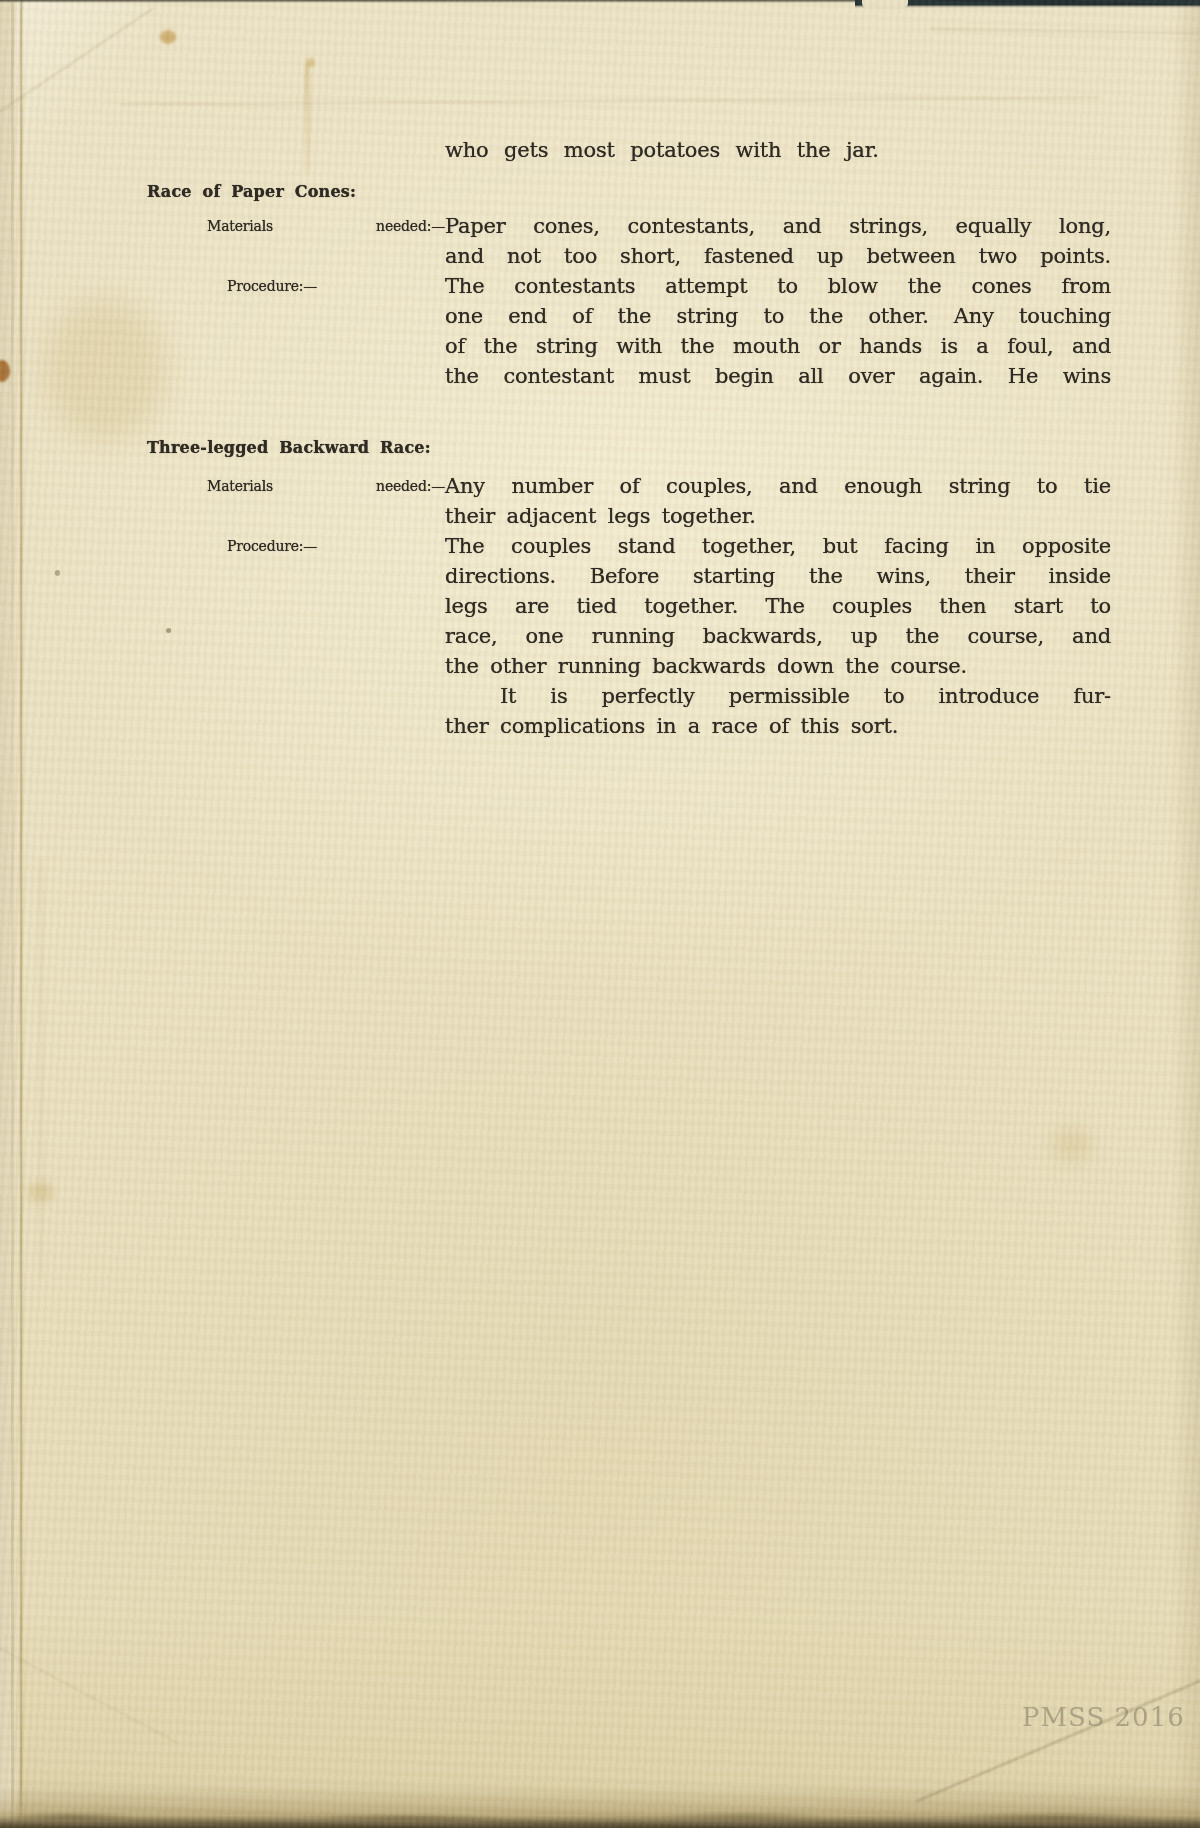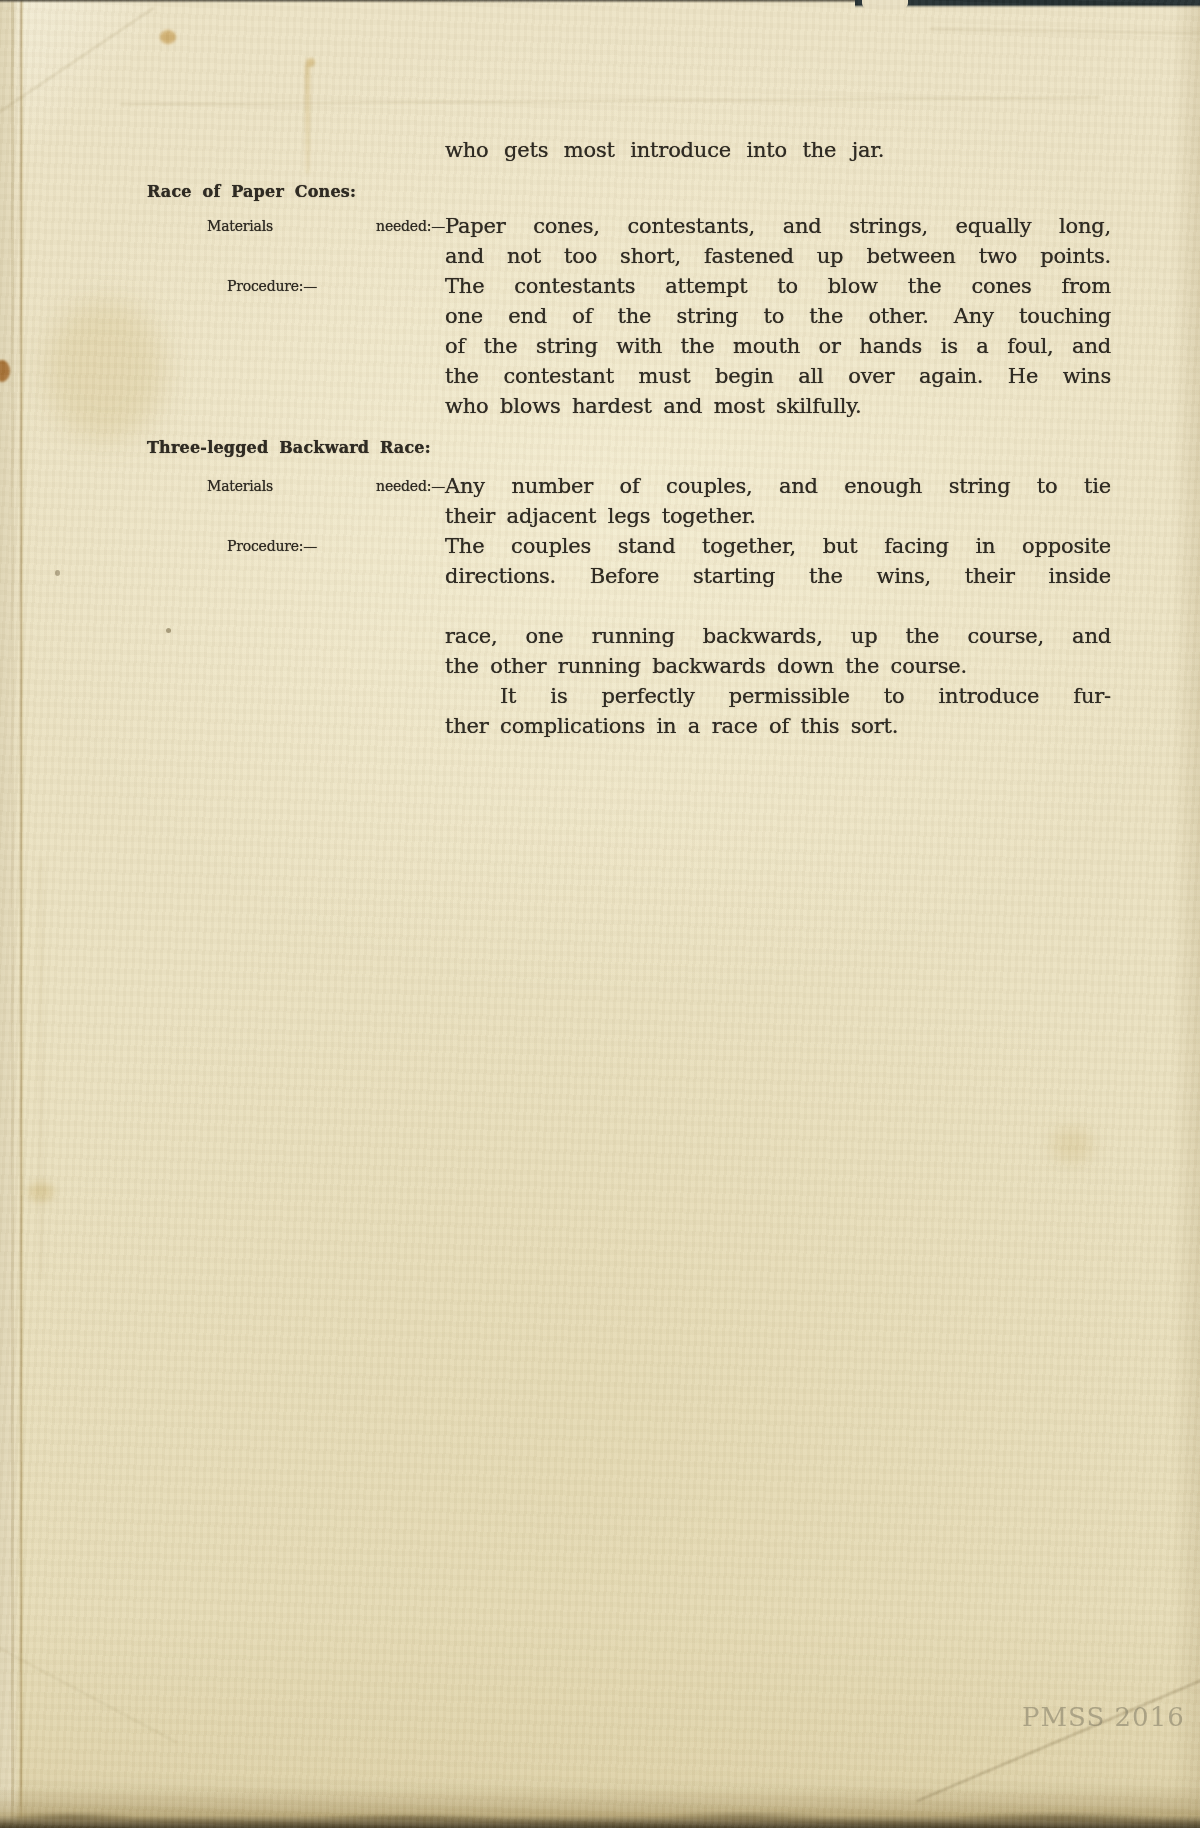--- a/index.html
+++ b/index.html
@@ -109,44 +109,44 @@
   <div class="stain s7"></div>
   <div class="stain s8"></div>
   <div class="crease c1"></div>
   <div class="crease c2"></div>
   <div class="crease c3"></div>
   <div class="crease c4"></div>
   <div class="crease c5"></div>
   <div class="crease c6"></div>
   <div class="grain"></div>
 
-  <div class="tline cont" style="top:135px">who gets most introduce into the jar.</div>
+  <div class="tline cont" style="top:135px">who gets most potatoes with the jar.</div>
 
   <h2 class="heading" style="top:177px">Race of Paper Cones:</h2>
 
   <div class="lbl lbl-just" style="top:211px;left:207px;width:238px">Materials needed:—</div>
   <div class="tline just" style="top:211px">Paper cones, contestants, and strings, equally long,</div>
   <div class="tline just" style="top:241px">and not too short, fastened up between two points.</div>
 
   <div class="lbl" style="top:271px;left:227px">Procedure:—</div>
   <div class="tline just" style="top:271px">The contestants attempt to blow the cones from</div>
   <div class="tline just" style="top:301px">one end of the string to the other. Any touching</div>
   <div class="tline just" style="top:331px">of the string with the mouth or hands is a foul, and</div>
   <div class="tline just" style="top:361px">the contestant must begin all over again. He wins</div>
-  <div class="tline" style="top:391px">who blows hardest and most skilfully.</div>
 
   <h2 class="heading" style="top:433px">Three-legged Backward Race:</h2>
 
   <div class="lbl lbl-just" style="top:471px;left:207px;width:238px">Materials needed:—</div>
   <div class="tline just" style="top:471px">Any number of couples, and enough string to tie</div>
   <div class="tline" style="top:501px">their adjacent legs together.</div>
 
   <div class="lbl" style="top:531px;left:227px">Procedure:—</div>
   <div class="tline just" style="top:531px">The couples stand together, but facing in opposite</div>
   <div class="tline just" style="top:561px">directions. Before starting the wins, their inside</div>
+  <div class="tline just" style="top:591px">legs are tied together. The couples then start to</div>
   <div class="tline just" style="top:621px">race, one running backwards, up the course, and</div>
   <div class="tline" style="top:651px">the other running backwards down the course.</div>
   <div class="tline just indent" style="top:681px">It is perfectly permissible to introduce fur-</div>
   <div class="tline" style="top:711px">ther complications in a race of this sort.</div>
 
   <div class="watermark">PMSS 2016</div>
 
 </div>
 
 </body></html>

